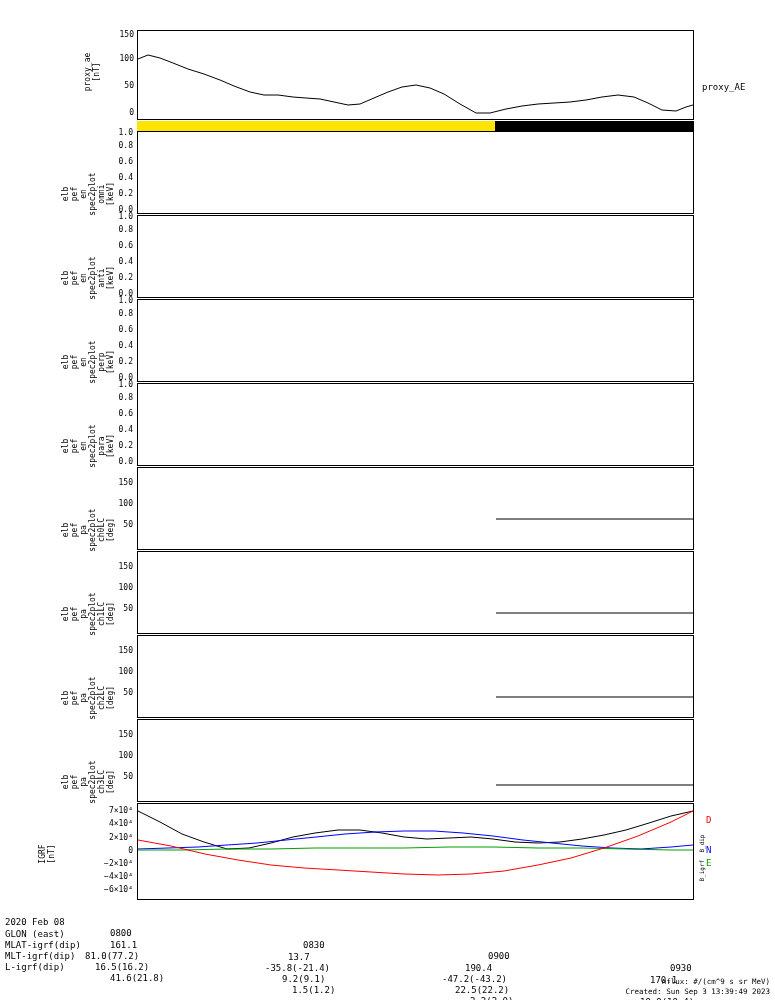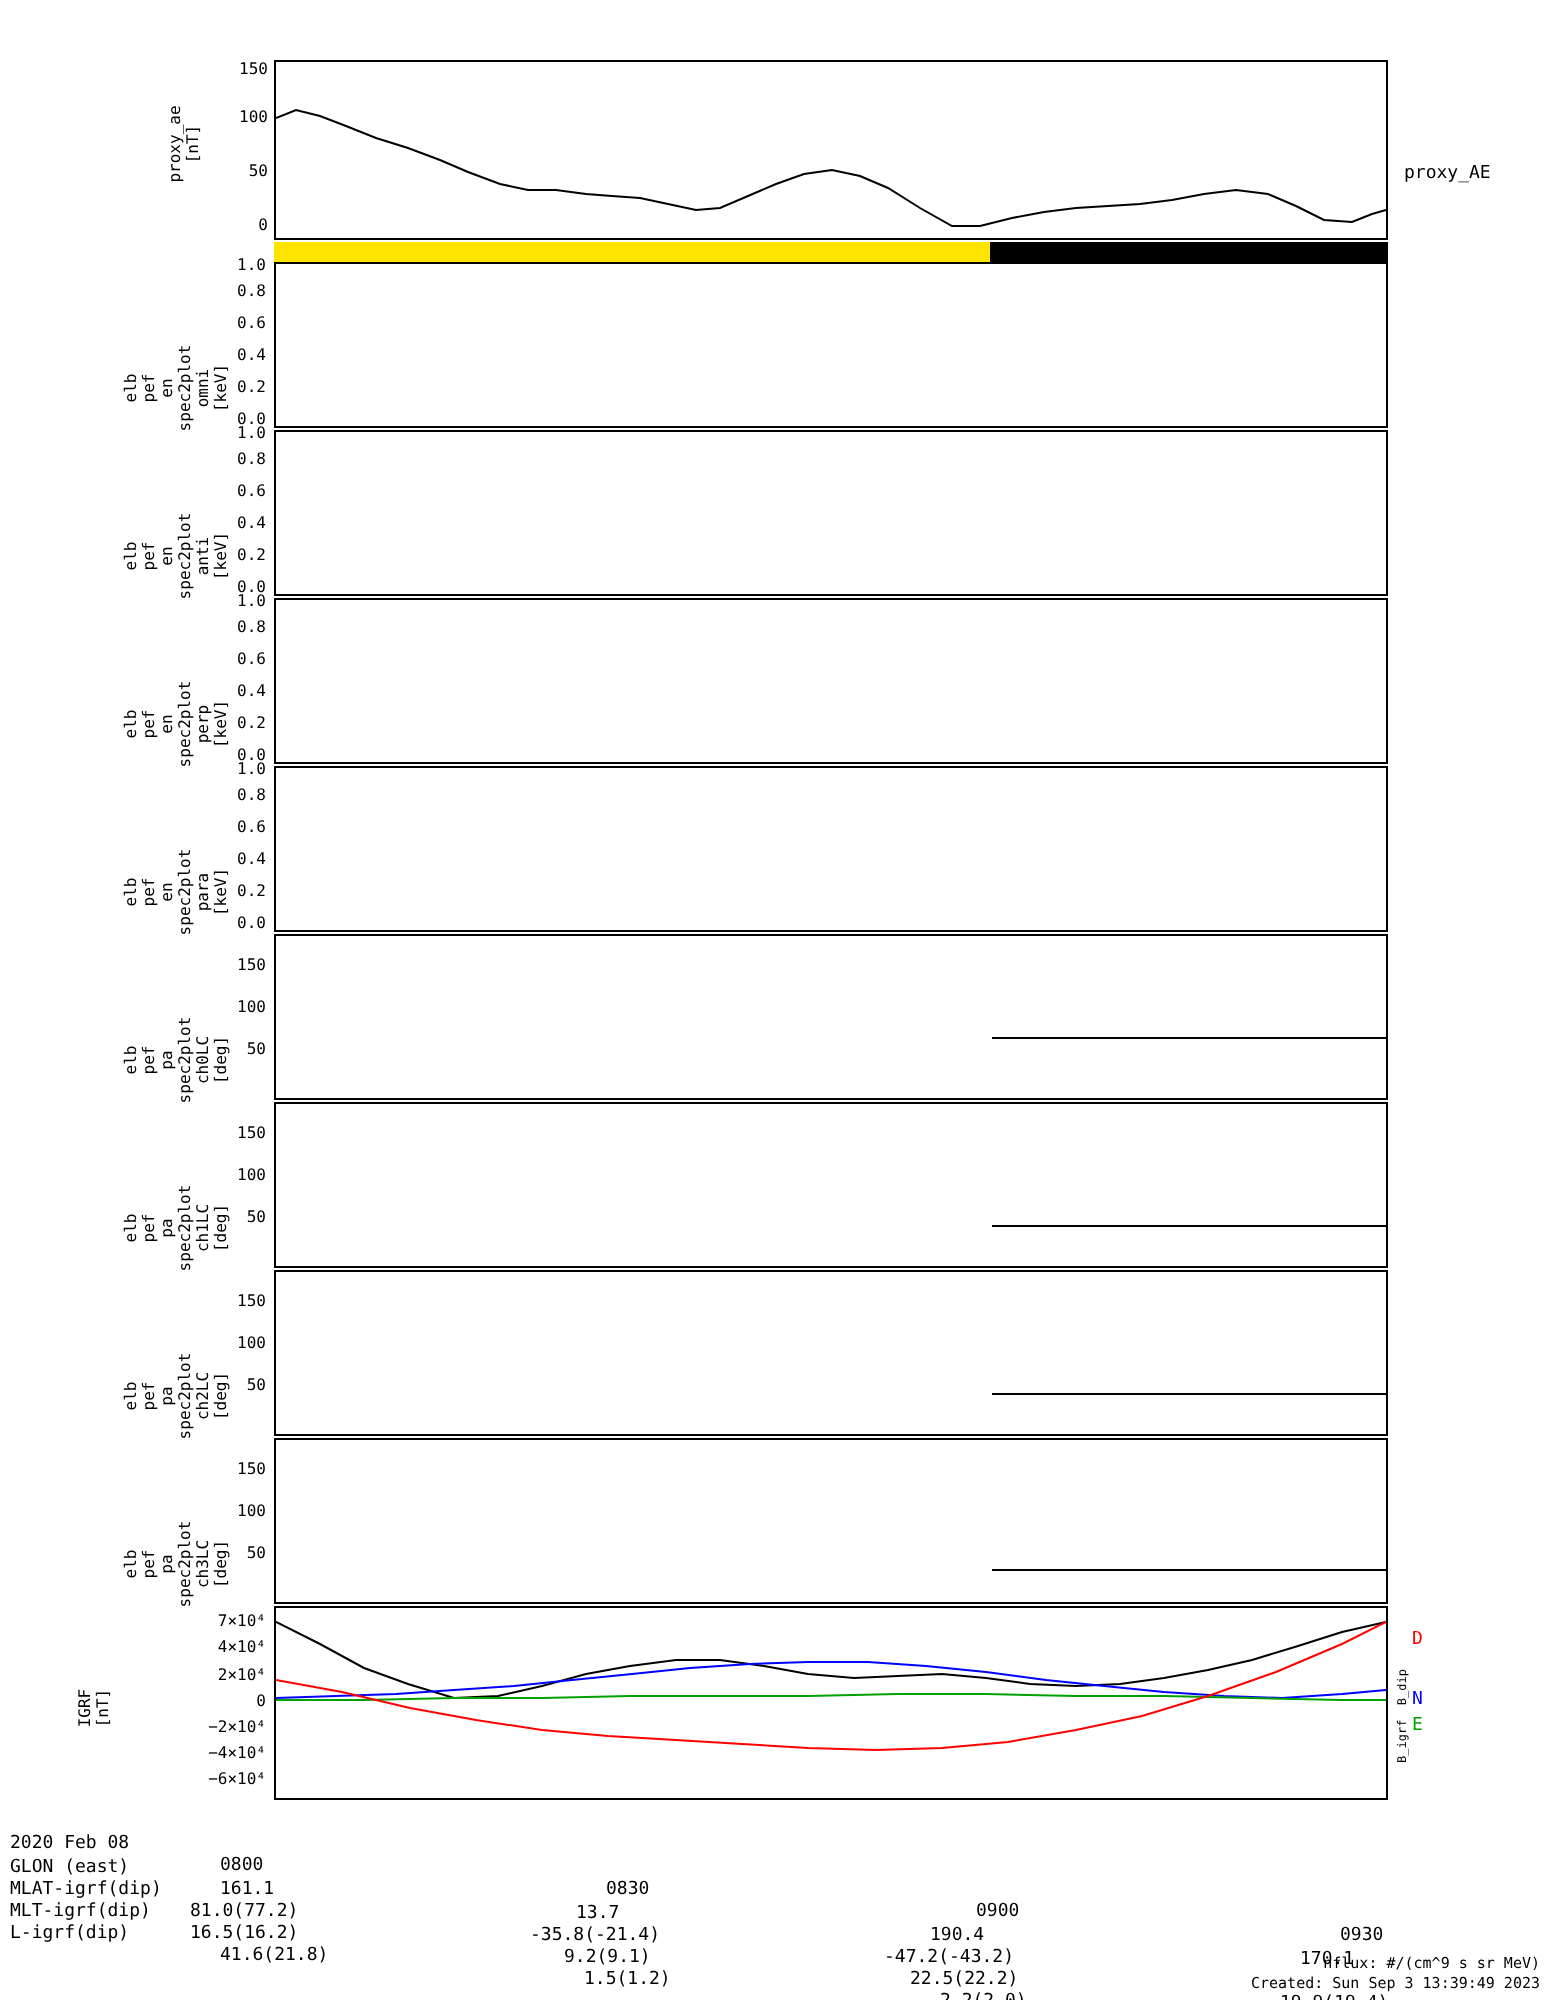--- a/index.html
+++ b/index.html
@@ -213,21 +213,21 @@
 
   <div class="bottomtable" style="left:0;top:917px;width:775px;">
     <span style="position:absolute;left:5px;">GLON (east)</span>
     <span style="position:absolute;left:110px;">161.1</span>
     <span style="position:absolute;left:288px;">13.7</span>
     <span style="position:absolute;left:465px;">190.4</span>
     <span style="position:absolute;left:650px;">170.1</span>
   </div>
   <div class="bottomtable" style="left:0;top:928px;width:775px;">
     <span style="position:absolute;left:5px;">MLAT-igrf(dip)</span>
-    <span style="position:absolute;left:95px;">81.0(77.2)</span>
+    <span style="position:absolute;left:85px;">81.0(77.2)</span>
     <span style="position:absolute;left:265px;">-35.8(-21.4)</span>
     <span style="position:absolute;left:442px;">-47.2(-43.2)</span>
     <span style="position:absolute;left:633px;margin-top:20px;">68.8(66.5)</span>
   </div>
   <div class="bottomtable" style="left:0;top:939px;width:775px;">
     <span style="position:absolute;left:5px;">MLT-igrf(dip)</span>
     <span style="position:absolute;left:95px;">16.5(16.2)</span>
     <span style="position:absolute;left:282px;">9.2(9.1)</span>
     <span style="position:absolute;left:455px;">22.5(22.2)</span>
     <span style="position:absolute;left:640px;">19.9(19.4)</span>

